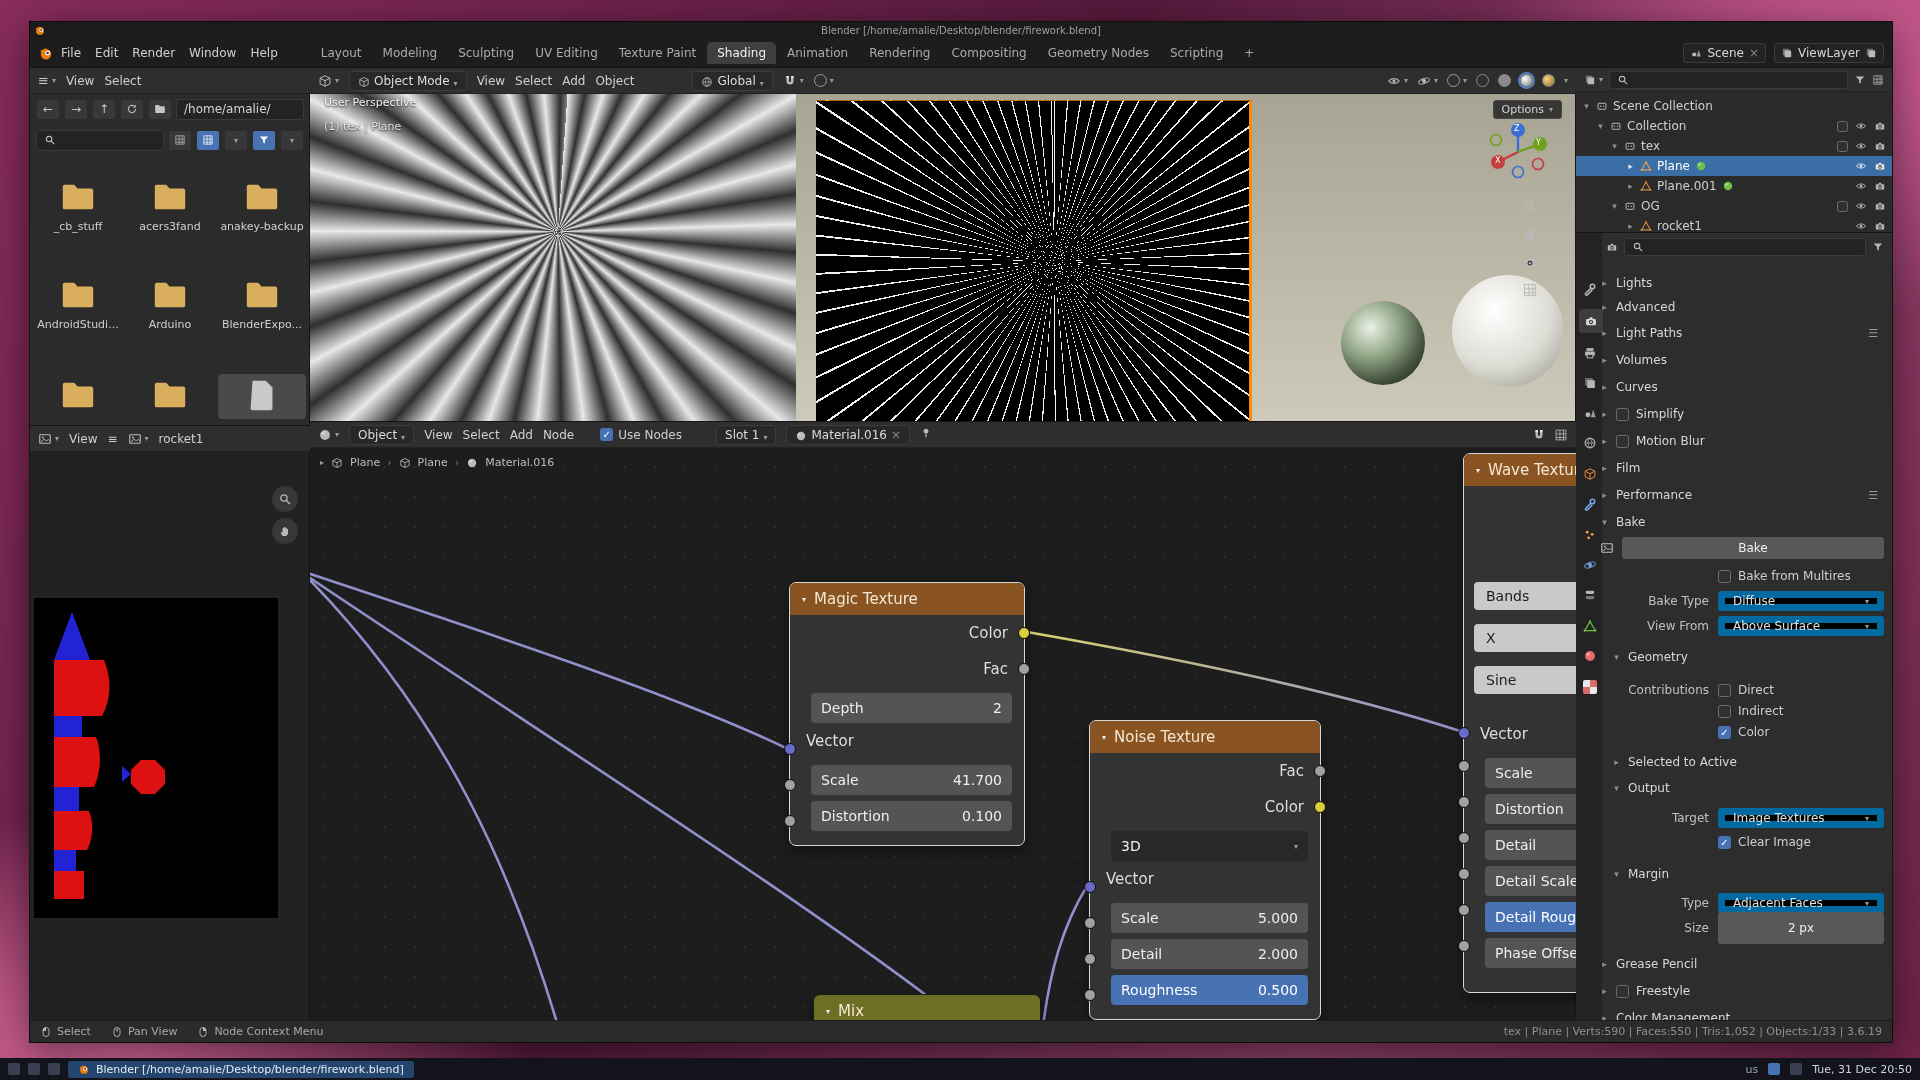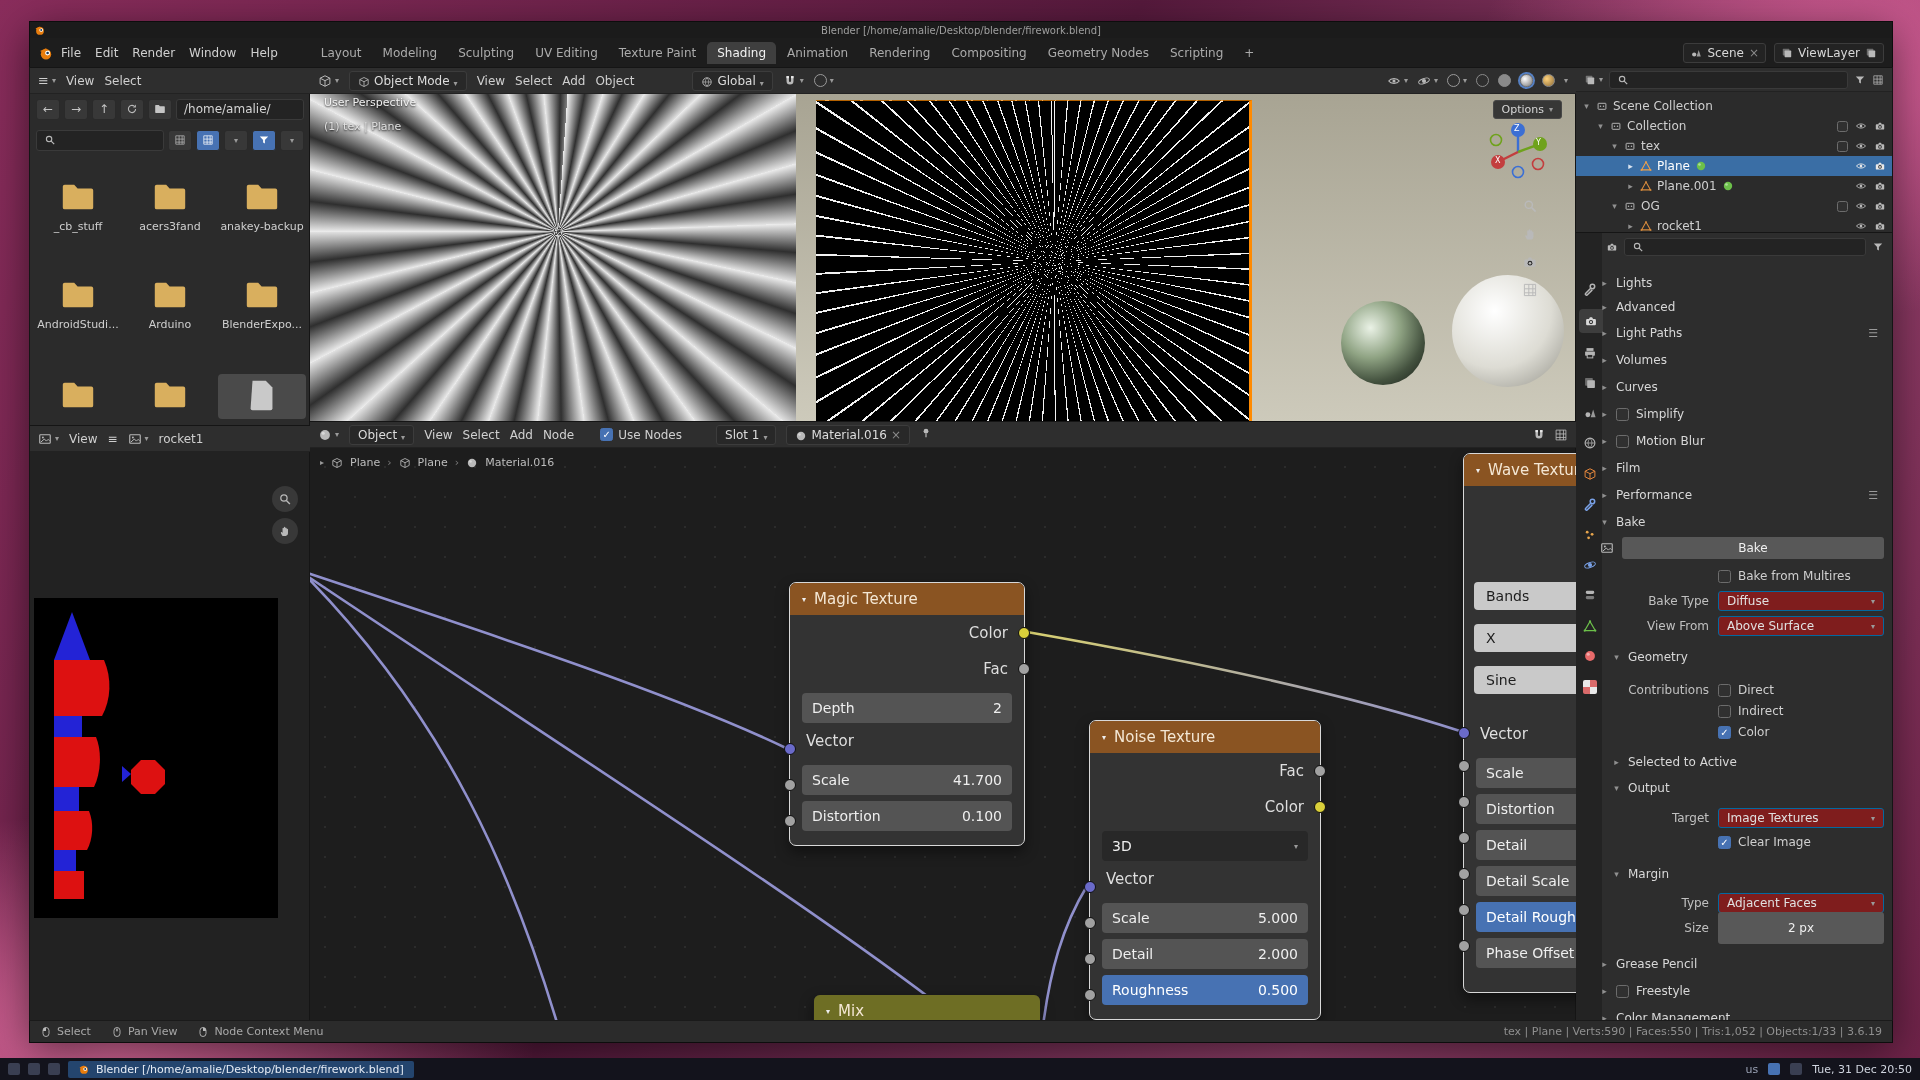--- a/index.html
+++ b/index.html
@@ -45,39 +45,39 @@
   .shadeball{width:13px;height:13px;border-radius:50%;border:1px solid #8a8a8a;display:inline-block}
   
   .node{position:absolute;background:#333333;border:1px solid #1a1a1a;border-radius:7px;box-shadow:0 6px 14px rgba(0,0,0,.45);font-size:15px;color:#dedede;z-index:3}
   .node.sel{border-color:#d8d8d8}
   .nh{height:32px;border-radius:6px 6px 0 0;display:flex;align-items:center;gap:8px;padding:0 12px;color:#f4e7d4;font-size:15px}
   .nh .car{color:#eee}
   .nh.tex{background:#8a5422}
   .nh.conv{background:#6e6e24}
   .nrow{height:36px;display:flex;align-items:center;padding:0 16px;font-size:15px}
   .nrow.out{justify-content:flex-end}
-  .nfield{height:30px;margin:6px 12px 0 12px;background:#545454;border-radius:4px;display:flex;align-items:center;justify-content:space-between;padding:0 10px;font-size:14px;color:#efefef}
+  .nfield{height:30px;margin:6px 12px 0 21px;background:#545454;border-radius:4px;display:flex;align-items:center;justify-content:space-between;padding:0 10px;font-size:14px;color:#efefef}
   .nfield.blue{background:#4772b3;color:#fff}
   .nfield.dd{background:#282828;justify-content:flex-end;gap:6px}
   .sock{position:absolute;width:12px;height:12px;border-radius:50%;border:1px solid #101010;z-index:4}
   .s-yel{background:#d9cf3a}.s-gray{background:#a1a1a1}.s-vec{background:#6a6ac9}
   .wbtn{height:28px;margin:14px 10px 0 10px;background:#c9c9c9;border-radius:4px;color:#1c1c1c;display:flex;align-items:center;padding:0 12px;font-size:14px}
   
   .orow{position:absolute;left:0;right:0;height:20px;display:flex;align-items:center;gap:5px;font-size:12px;color:#cfcfcf}
   .orow.sel{background:#3a6ea5;color:#fff}
   .tw{color:#909090;font-size:9px;width:9px;text-align:center;flex:none}
   .oright{position:absolute;display:flex;gap:7px;right:6px;align-items:center}
   
   .ptab{position:absolute;left:3px;width:21px;height:24px;display:flex;align-items:center;justify-content:center;border-radius:4px 0 0 4px}
   .ptab.act{background:#3d3d3d;width:24px}
   .psec{position:absolute;left:24px;right:4px;height:24px;display:flex;align-items:center;gap:7px;font-size:12px;color:#d8d8d8}
   .psec .tw{font-size:9px}
   .prow{position:absolute;left:24px;right:8px;height:22px;display:flex;align-items:center;font-size:12px;color:#cfcfcf}
   .pl{width:118px;text-align:right;padding-right:9px;color:#c0c0c0;flex:none}
-  .pdd{flex:1;height:20px;background:#7f1d1d;border:1px solid #0369a1;border-radius:3px;display:flex;align-items:center;padding:0 8px;color:#e0e0e0;justify-content:space-between}
+  .pdd{flex:1;height:20px;background:#000000;border:7px solid #0369a1;border-radius:3px;display:flex;align-items:center;padding:0 8px;color:#e0e0e0;justify-content:space-between}
   .pnum{flex:1;height:32px;background:#585858;border-radius:3px;display:flex;align-items:center;justify-content:center;color:#f0f0f0}
   .preset{position:absolute;right:10px;color:#9a9a9a;font-size:11px}
   
   .statusbar{position:absolute;left:0;right:0;top:998px;height:22px;background:#2b2b2b;border-top:1px solid #1a1a1a;display:flex;align-items:center;gap:20px;padding:0 10px;font-size:11px;color:#a8a8a8;z-index:8}
   .sbi{display:flex;align-items:center;gap:5px}
   .taskbar{position:absolute;left:0;bottom:0;width:1920px;height:22px;background:#13131c;display:flex;align-items:center;gap:8px;padding:0 8px;font-size:11px;color:#cfd4de;z-index:20}
   .tb-win{display:flex;align-items:center;gap:6px;background:#24456e;border-radius:2px;padding:2px 10px;color:#e6ecf5;max-width:420px;overflow:hidden;white-space:nowrap}
   .tb-ico{width:12px;height:12px;background:#3a3f52;border-radius:2px;display:inline-block}
   .tbright{margin-left:auto;display:flex;align-items:center;gap:10px}
   .flex{display:flex;align-items:center}

